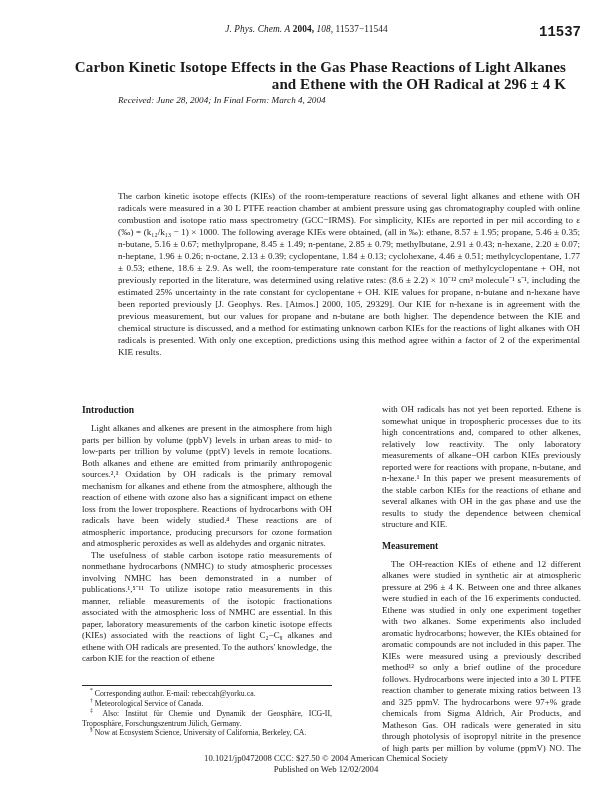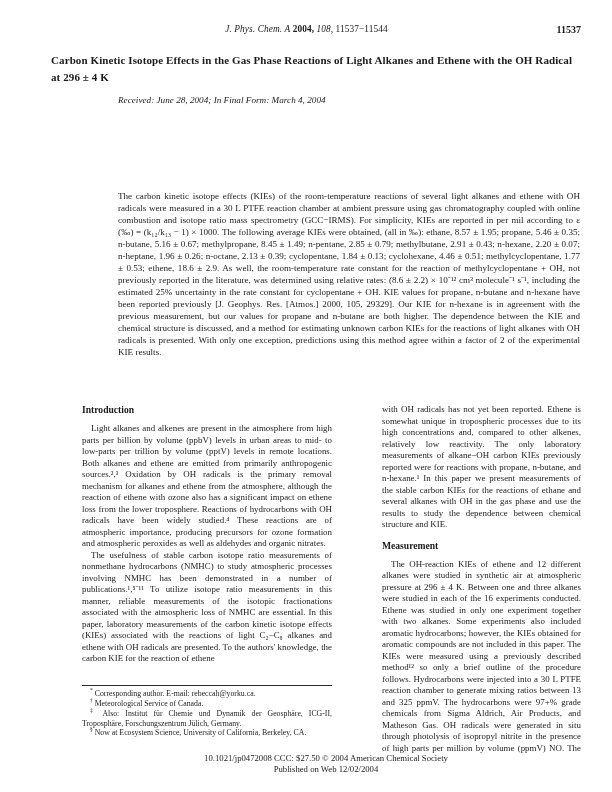--- a/index.html
+++ b/index.html
@@ -11,27 +11,27 @@
     font-family:"Liberation Serif", serif;
     overflow:hidden;
     margin:0 auto;
   }
   .b{font-weight:bold;}
   .it{font-style:italic;}
 
   
   .runhead{position:absolute;top:24px;left:32px;right:31px;height:14px;font-size:9.3px;}
   .citation{position:absolute;left:0;right:0;text-align:center;letter-spacing:.1px;}
-  .pagenum{position:absolute;right:0;top:0;font-weight:bold;font-size:10px;}
+  .pagenum{position:absolute;right:0;top:0;font-weight:bold;font-size:14px;font-family:Liberation Mono, monospace;}
 
   
   .title{
     position:absolute;top:47px;left:46px;right:34px;
-    font-size:11px;font-weight:bold;line-height:16.5px;
-    letter-spacing:.1px;margin:5px;
+    font-size:15px;font-weight:bold;line-height:16.5px;
+    letter-spacing:.1px;margin:12px;text-align:right;
   }
 
   
   .byline{position:absolute;top:95px;left:118px;right:32px;}
   .authors{font-size:10.3px;font-weight:bold;line-height:13px;margin:0 0 9px 0;}
   .affil{font-size:9.2px;font-style:italic;line-height:11.5px;margin:0 0 9px 0;}
   .received{font-size:9.2px;font-style:italic;margin:0;}
   sup{font-size:70%;line-height:0;}
 
   

